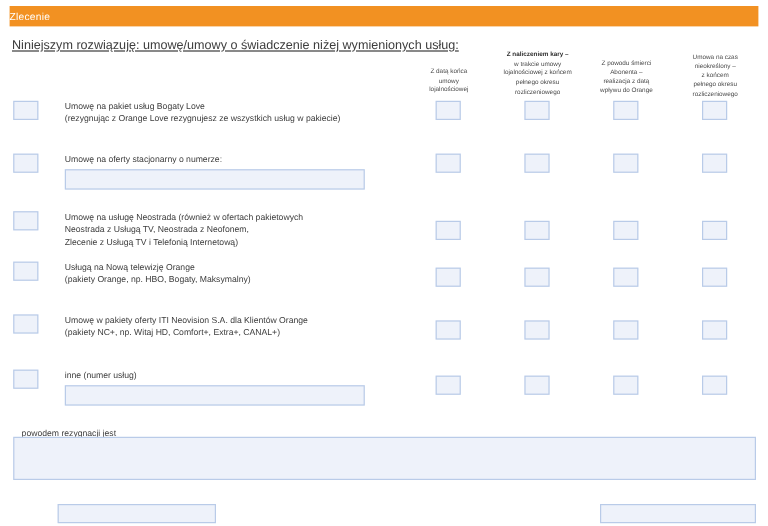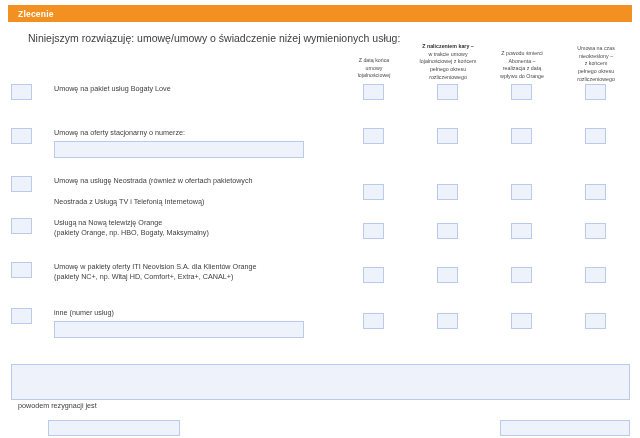--- a/index.html
+++ b/index.html
@@ -30,32 +30,32 @@
     top: 5px;
     width: 624px;
     height: 17px;
     background: #f29122;
     display: flex;
     align-items: center;
   }
   .header-bar .title {
     color: #ffffff;
     font-size: 8.5px;
-    font-weight: bold;
-    padding-left: 10px;
+    font-weight: normal;
     letter-spacing: 0.2px;
   }
 
   
   .intro {
     position: absolute;
-    left: 28px;
+    left: 10px;
     top: 32px;
     font-size: 10.5px;
     color: #3d3d3d;
+    text-decoration: underline;
   }
 
   
   .col-heads {
     position: absolute;
     top: 41px;
     left: 340px;
     width: 292px;
     height: 36px;
   }
@@ -121,21 +121,20 @@
     box-sizing: border-box;
   }
 
   
   .reason-label {
     position: absolute;
     left: 18px;
     top: 356px;
     font-size: 7.2px;
     color: #3d3d3d;
-    margin-top: 45px;
   }
   .reason-box {
     position: absolute;
     left: 11px;
     top: 364px;
     width: 619px;
     height: 36px;
     border: 1px solid #b9cbe8;
     background: #eef2fa;
     box-sizing: border-box;
@@ -196,20 +195,21 @@
       <span>z końcem</span><br>
       <span>pełnego okresu</span><br>
       <span>rozliczeniowego</span>
     </div>
   </div>
 
   <div class="row" style="top:84px;">
     <div class="chk"></div>
     <div class="label">
       <span>Umowę na pakiet usług Bogaty Love</span><br>
+      <span>(rezygnując z Orange Love rezygnujesz ze wszystkich usług w pakiecie)</span>
     </div>
     <div class="opt o1"></div>
     <div class="opt o2"></div>
     <div class="opt o3"></div>
     <div class="opt o4"></div>
   </div>
 
   <div class="row" style="top:128px;">
     <div class="chk"></div>
     <div class="label">
@@ -219,22 +219,22 @@
     <div class="opt o1"></div>
     <div class="opt o2"></div>
     <div class="opt o3"></div>
     <div class="opt o4"></div>
   </div>
 
   <div class="row" style="top:176px;">
     <div class="chk"></div>
     <div class="label">
       <span>Umowę na usługę Neostrada (również w ofertach pakietowych</span><br>
-      <br>
-      <span>Neostrada z Usługą TV i Telefonią Internetową)</span>
+      <span>Neostrada z Usługą TV, Neostrada z Neofonem,</span><br>
+      <span>Zlecenie z Usługą TV i Telefonią Internetową)</span>
     </div>
     <div class="opt o1" style="top:8px;"></div>
     <div class="opt o2" style="top:8px;"></div>
     <div class="opt o3" style="top:8px;"></div>
     <div class="opt o4" style="top:8px;"></div>
   </div>
 
   <div class="row" style="top:218px;">
     <div class="chk"></div>
     <div class="label">

